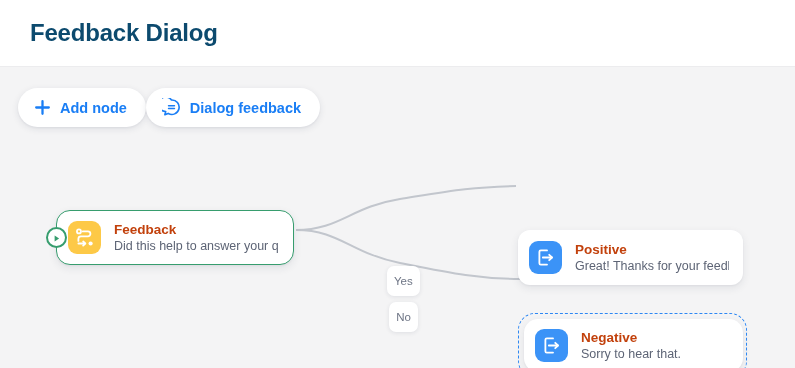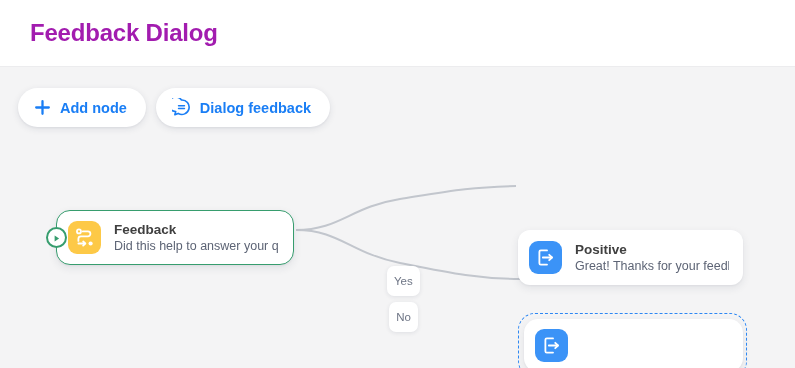--- a/index.html
+++ b/index.html
@@ -32,31 +32,30 @@
     background: #ffffff;
     border-bottom: 1px solid #ececee;
     display: flex;
     align-items: center;
   }
 
   .page-title {
     margin-left: 30px;
     font-size: 24px;
     font-weight: bold;
-    color: #a21caf;
+    color: #0c4a6e;
     letter-spacing: -0.2px;
   }
 
   
   .toolbar {
     position: absolute;
     left: 18px;
     top: 88px;
     display: flex;
-    gap: 10px;
     z-index: 6;
   }
 
   .tool-btn {
     height: 39px;
     background: #ffffff;
     border: none;
     border-radius: 20px;
     display: flex;
     align-items: center;
@@ -117,21 +116,21 @@
 
   .node-text {
     margin-left: 13px;
     overflow: hidden;
     white-space: nowrap;
   }
 
   .node-title {
     font-size: 13.5px;
     font-weight: bold;
-    color: #404040;
+    color: #c2410c;
     line-height: 17px;
   }
 
   .node-sub {
     font-size: 12.5px;
     color: #5d6475;
     line-height: 17px;
     white-space: nowrap;
     overflow: hidden;
   }
@@ -297,16 +296,20 @@
 
     <div class="sel-ring"></div>
     <div class="node" id="node-negative">
       <div class="node-icon">
         <svg width="21" height="21" viewBox="0 0 22 22">
           <path d="M12.6 3.6 H6.1 a1.5 1.5 0 0 0 -1.5 1.5 v11.8 a1.5 1.5 0 0 0 1.5 1.5 h6.5" fill="none" stroke="#ffffff" stroke-width="1.9" stroke-linecap="round" stroke-linejoin="round"></path>
           <path d="M8.2 11 H17.6" fill="none" stroke="#ffffff" stroke-width="1.9" stroke-linecap="round"></path>
           <path d="M14.9 8.2 L17.8 11 L14.9 13.8" fill="none" stroke="#ffffff" stroke-width="1.9" stroke-linecap="round" stroke-linejoin="round"></path>
         </svg>
       </div>
+      <div class="node-text">
+        <div class="node-title">Negative</div>
+        <div class="node-sub">Sorry to hear that.</div>
+      </div>
     </div>
 
   </div>
 </div>
 
 </body></html>

